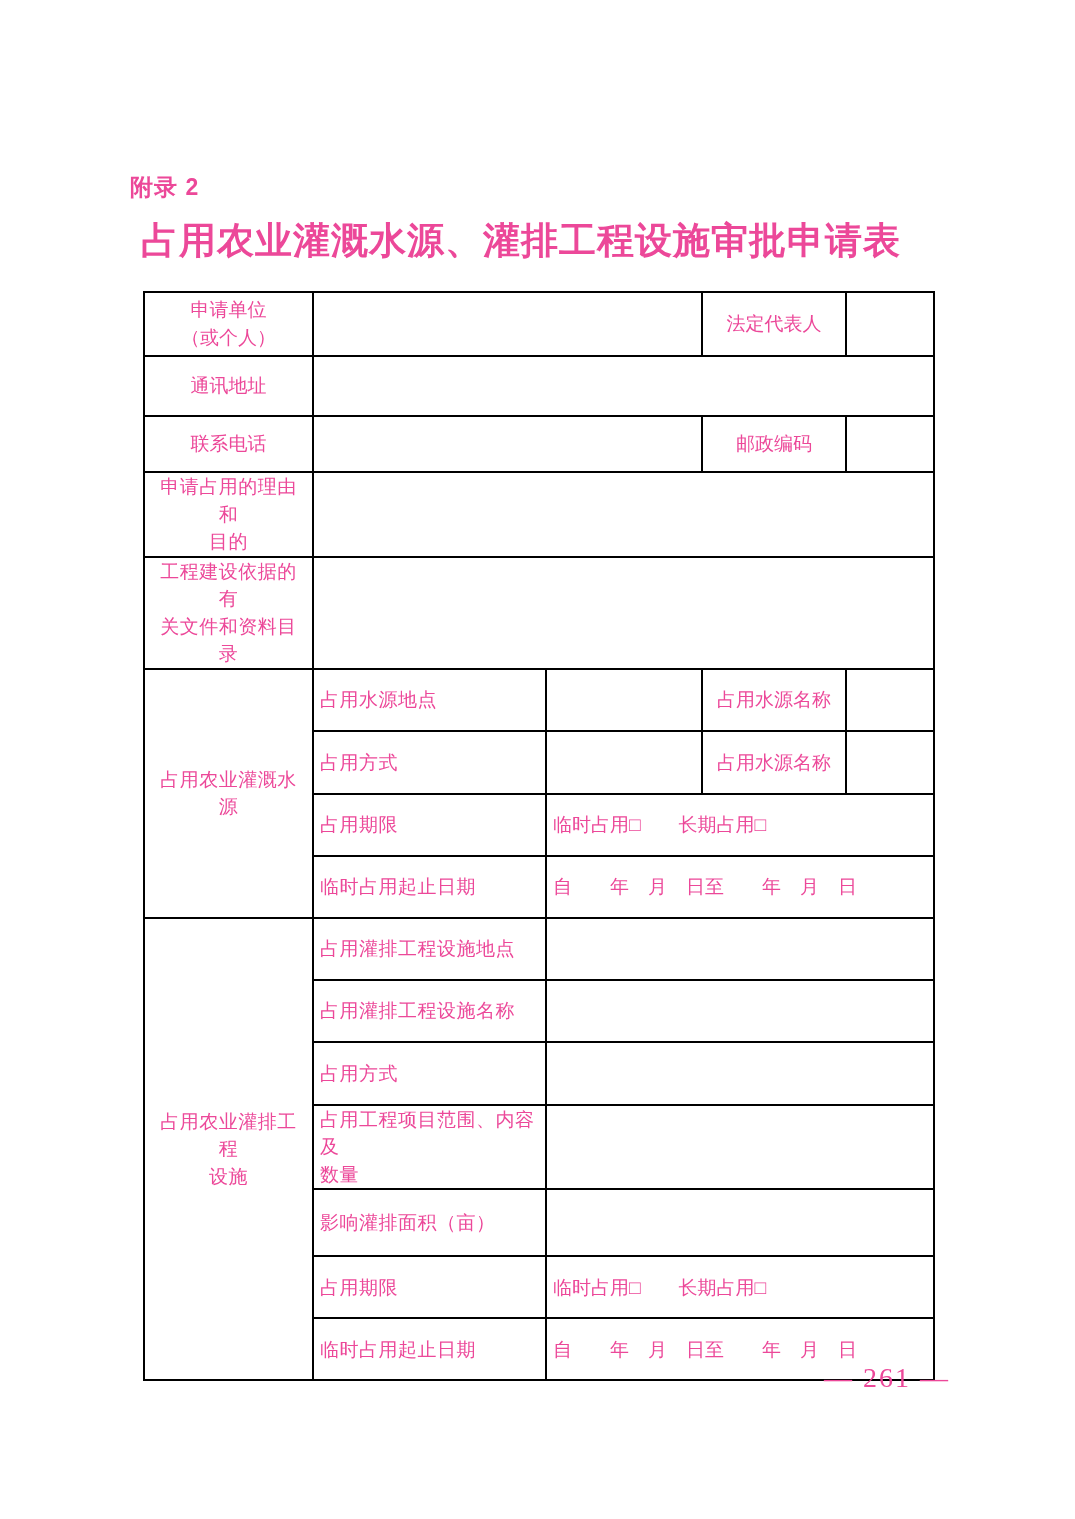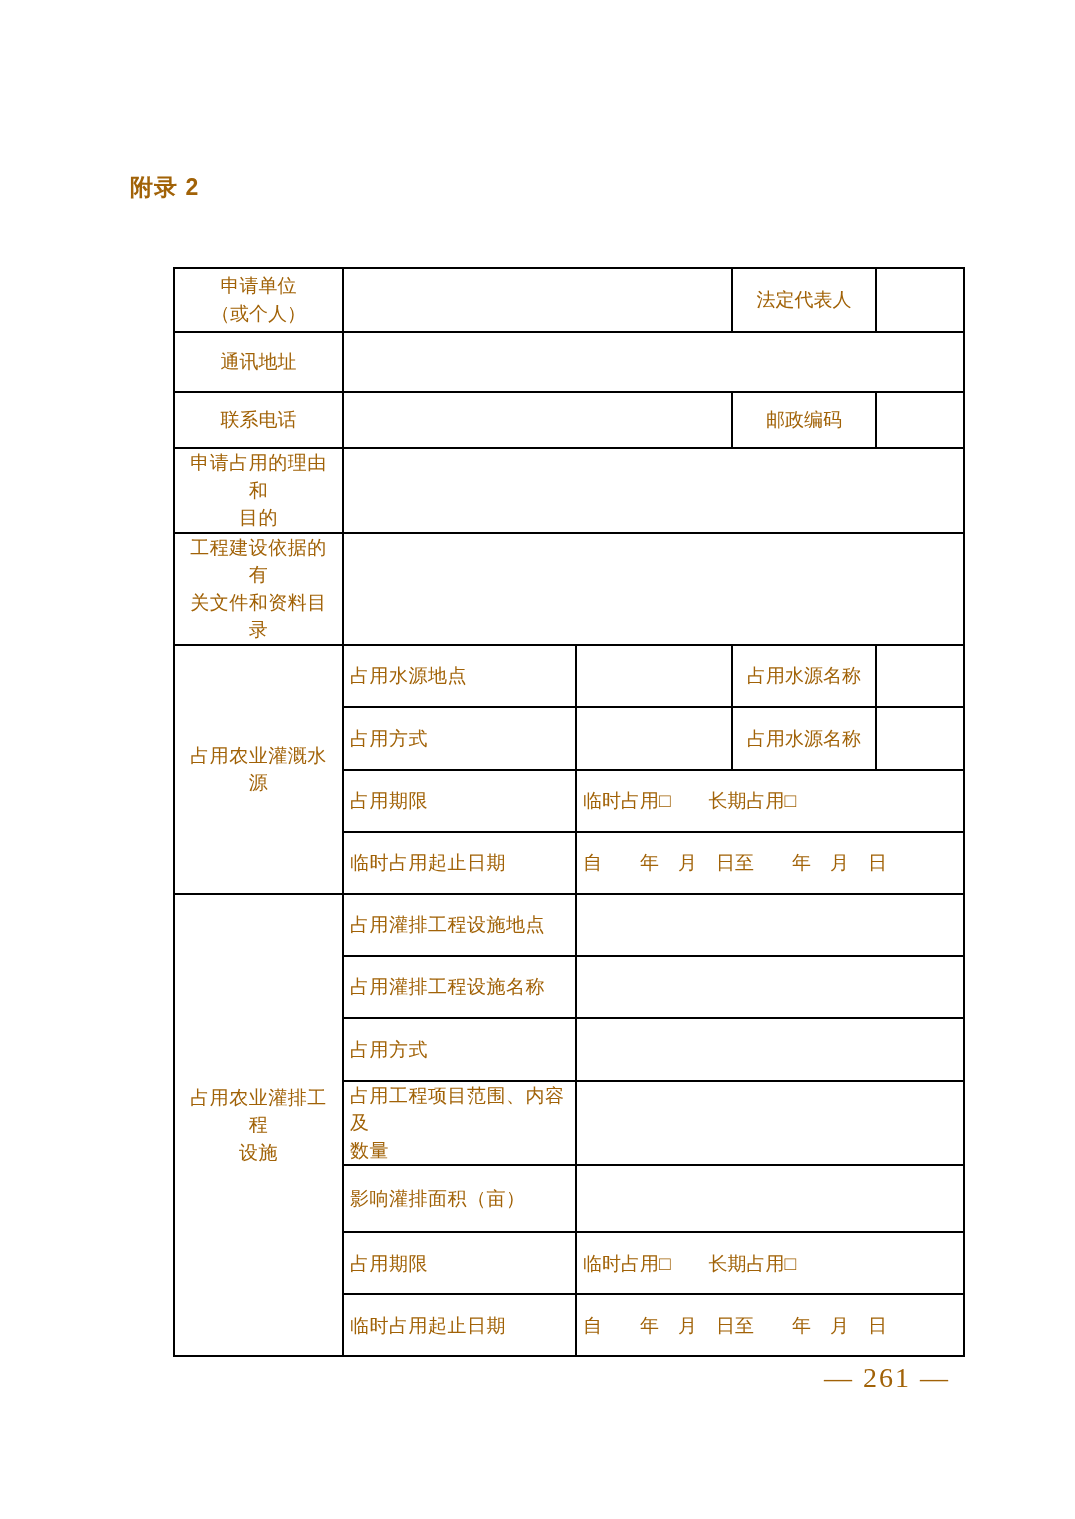--- a/index.html
+++ b/index.html
@@ -5,21 +5,21 @@
   html, body {
     margin: 0;
     padding: 0;
     background: #ffffff;
   }
   .page {
     position: relative;
     width: 1075px;
     height: 1519px;
     background: #ffffff;
-    color: #a16207;
+    color: #ec4899;
     font-family: "Liberation Serif", "DejaVu Serif", serif;
     overflow: hidden;
     border-radius: 25px;
   }
   .appendix-label {
     position: absolute;
     left: 130px;
     top: 172px;
     font-family: "Liberation Sans", "DejaVu Sans", sans-serif;
     font-size: 23px;
@@ -33,25 +33,24 @@
     top: 216px;
     width: 794px;
     font-size: 37px;
     font-weight: bold;
     letter-spacing: 1px;
     white-space: nowrap;
   }
   table.form-table {
     position: absolute;
     left: 143px;
-    top: 267px;
+    top: 291px;
     width: 792px;
     border-collapse: collapse;
     table-layout: fixed;
-    margin-left: 30px;
   }
   .form-table td {
     border: 2px solid #000000;
     font-size: 19px;
     line-height: 1.45;
     padding: 0 6px;
     vertical-align: middle;
     overflow: hidden;
   }
   .c-center   { text-align: center; }
@@ -74,20 +73,21 @@
     white-space: nowrap;
   }
 </style>
 </head>
 <body>
 
 <div class="page">
 
   <div class="appendix-label">附录 2</div>
 
+  <div class="doc-title">占用农业灌溉水源、灌排工程设施审批申请表</div>
 
   <table class="form-table">
     <colgroup>
       <col style="width:169px">
       <col style="width:233px">
       <col style="width:156px">
       <col style="width:144px">
       <col style="width:88px">
     </colgroup>
     <tbody>

